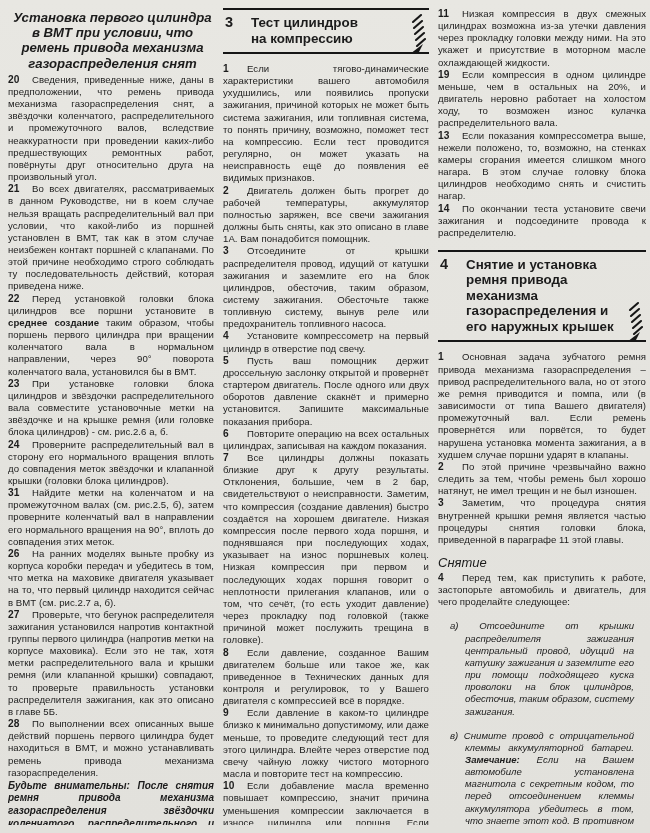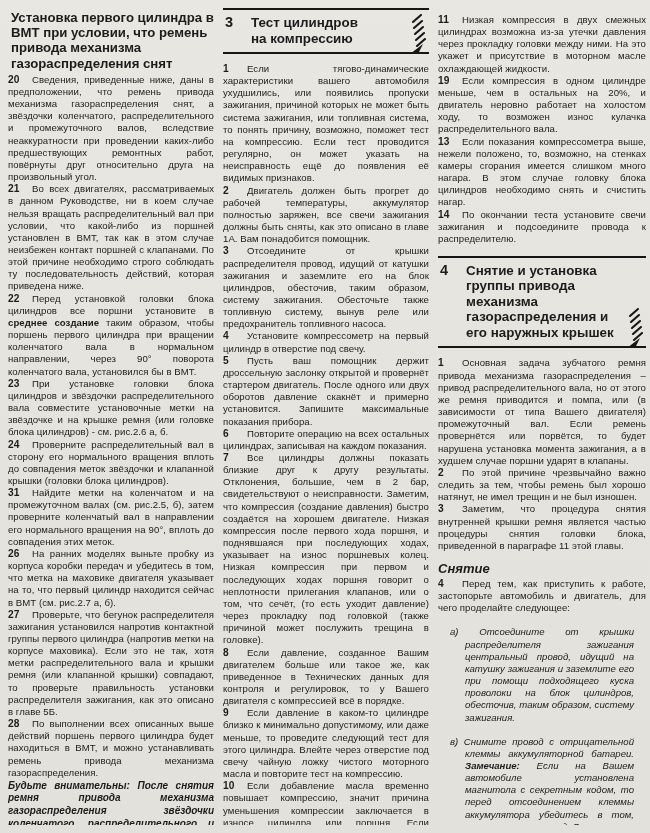--- a/index.html
+++ b/index.html
@@ -31,23 +31,24 @@
   }
   .pnum{
     display:inline-block;
     min-width:24px;
     font-weight:bold;
     font-size:10.2px;
   }
   .lead-heading{
     margin:2px 0 3px 3px;
     font-weight:bold;
+    font-style:italic;
     font-size:13.2px;
     line-height:15.2px;
-    text-align:left;
+    text-align:center;
   }
   .note{
     margin:1px 0 0 0;
     font-weight:bold;
     font-style:italic;
     font-size:10px;
     line-height:12.6px;
     text-align:justify;
   }
   .section{
@@ -74,37 +75,37 @@
     max-width:158px;
     text-align:left;
   }
   .scribble{
     position:absolute;
     right:3px;
     bottom:-4px;
   }
   .subheading{
     margin:9px 0 2px 0;
-    font-weight:bold;
+    font-weight:normal;
     font-style:italic;
     font-size:13px;
     line-height:15px;
   }
   .litem{
     margin:12px;
     padding-left:15px;
     text-indent:-15px;
     font-style:italic;
     font-size:9.6px;
     line-height:12.15px;
     text-align:justify;
   }
   .litem .letter{font-style:italic;}
   .bold{font-weight:bold;}
-  .gap-top{margin-top:6px;}
+  .gap-top{margin-top:0;}
 </style>
 </head>
 <body>
 
 <div class="page">
 
   <div class="col">
     <h2 class="lead-heading">Установка первого цилиндра в ВМТ при условии, что ремень привода механизма газораспределения снят</h2>
 
     <p class="para"><span class="pnum">20</span><span>Сведения, приведенные ниже, даны в предположении, что ремень привода механизма газораспределения снят, а звёздочки коленчатого, распределительного и промежуточного валов, вследствие неаккуратности при проведении каких-либо предшествующих ремонтных работ, повёрнуты друг относительно друга на произвольный угол.</span></p>
@@ -158,21 +159,21 @@
   <div class="col col-right">
     <p class="para gap-top"><span class="pnum">11</span><span>Низкая компрессия в двух смежных цилиндрах возможна из-за утечки давления через прокладку головки между ними. На это укажет и присутствие в моторном масле охлаждающей жидкости.</span></p>
     <p class="para"><span class="pnum">19</span><span>Если компрессия в одном цилиндре меньше, чем в остальных на 20%, и двигатель неровно работает на холостом ходу, то возможен износ кулачка распределительного вала.</span></p>
     <p class="para"><span class="pnum">13</span><span>Если показания компрессометра выше, нежели положено, то, возможно, на стенках камеры сгорания имеется слишком много нагара. В этом случае головку блока цилиндров необходимо снять и счистить нагар.</span></p>
     <p class="para"><span class="pnum">14</span><span>По окончании теста установите свечи зажигания и подсоедините провода к распределителю.</span></p>
 
     <div class="section sec-later">
       <div class="rule"></div>
       <div class="sec-body">
         <span class="sec-num">4</span>
-        <span class="sec-title">Снятие и установка группы привода механизма газораспределения и его наружных крышек</span>
+        <span class="sec-title">Снятие и установка ремня привода механизма газораспределения и его наружных крышек</span>
         <svg class="scribble" width="18" height="44" viewBox="0 0 18 44">
           <g stroke="#161616" stroke-width="2.1" stroke-linecap="round" fill="none">
             <line x1="13" y1="3" x2="5" y2="10"></line>
             <line x1="14" y1="9" x2="6" y2="16"></line>
             <line x1="15" y1="15" x2="7" y2="22"></line>
             <line x1="16" y1="21" x2="8" y2="28"></line>
             <line x1="17" y1="27" x2="9" y2="34"></line>
           </g>
           <path d="M2 42 L15 32 L11 40 Z" fill="#161616"></path>
         </svg>

